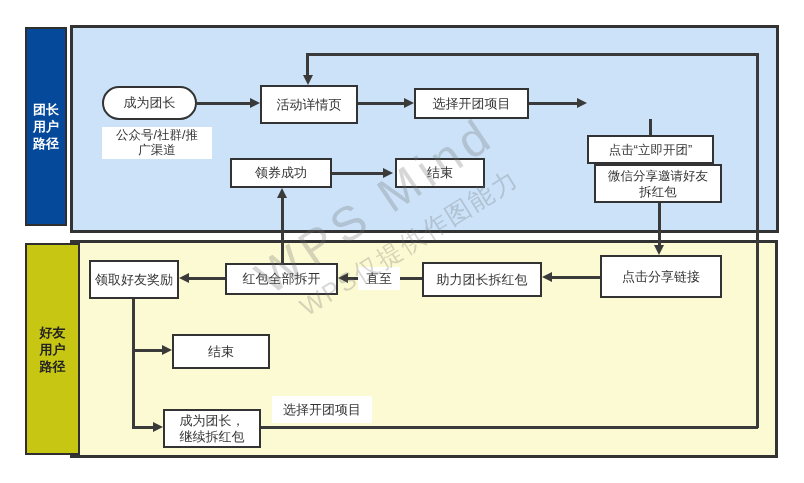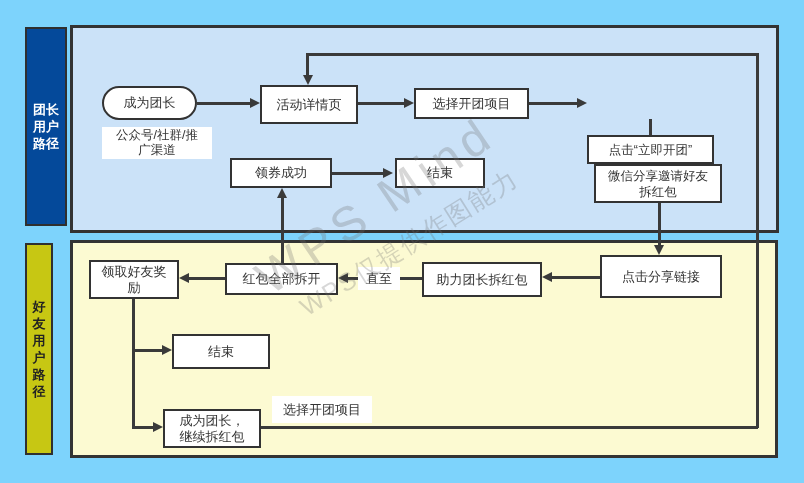--- a/index.html
+++ b/index.html
@@ -1,23 +1,23 @@
 <!DOCTYPE html>
 <html><head>
 <meta charset="utf-8">
 <style>
   html,body{margin:0;padding:0;background:#000;}
-  .canvas{position:relative;width:804px;height:483px;background:#7dd3fc;overflow:hidden;
+  .canvas{position:relative;width:804px;height:483px;background:#ffffff;overflow:hidden;
           font-family:"Liberation Sans",sans-serif;color:#333;}
   .lane-head{position:absolute;box-sizing:border-box;border:2px solid #2f2f2f;
              display:flex;align-items:center;justify-content:center;text-align:center;
              font-size:13px;font-weight:bold;line-height:17px;z-index:2;}
   .lane-head .lh-text{width:30px;word-break:break-all;}
   .head-leader{left:25px;top:27px;width:42px;height:199px;background:#04499a;color:#fff;}
-  .head-friend{left:25px;top:243px;width:28px;height:212px;background:#c7c713;color:#222;}
+  .head-friend{left:25px;top:243px;width:55px;height:212px;background:#c7c713;color:#222;}
   .lane-body{position:absolute;box-sizing:border-box;border:3px solid #333;z-index:0;}
   .body-leader{left:70px;top:25px;width:709px;height:208px;background:#cbe2f8;}
   .body-friend{left:70px;top:240px;width:708px;height:218px;background:#fcfad2;}
   .node{position:absolute;box-sizing:border-box;background:#fff;border:2px solid #333;
         display:flex;align-items:center;justify-content:center;text-align:center;
         font-size:13px;line-height:16px;z-index:3;word-break:break-all;}
   .plain{position:absolute;box-sizing:border-box;background:#fff;border:none;
          display:flex;align-items:center;justify-content:center;text-align:center;
          font-size:12.5px;line-height:15px;z-index:3;word-break:break-all;}
   .stadium{border-radius:17px;border-width:2.5px;}
@@ -95,21 +95,21 @@
 
   <div class="node stadium" style="left:102px;top:86px;width:95px;height:34px;">成为团长</div>
   <div class="plain" style="left:102px;top:127px;width:110px;height:32px;padding:0 9px;">公众号/社群/推广渠道</div>
   <div class="node" style="left:260px;top:85px;width:98px;height:39px;">活动详情页</div>
   <div class="node" style="left:414px;top:88px;width:115px;height:31px;">选择开团项目</div>
   <div class="node" style="left:587px;top:90px;width:127px;height:29px;font-size:12.5px;margin-top:45px;">点击“立即开团”</div>
   <div class="node" style="left:230px;top:158px;width:102px;height:30px;">领券成功</div>
   <div class="node" style="left:395px;top:158px;width:90px;height:30px;">结束</div>
   <div class="node" style="left:594px;top:164px;width:128px;height:39px;padding:0 6px;font-size:12.5px;">微信分享邀请好友拆红包</div>
 
-  <div class="node" style="left:89px;top:260px;width:90px;height:39px;padding:0 10px;">领取好友奖励</div>
+  <div class="node" style="left:89px;top:260px;width:90px;height:39px;padding:0 4px;">领取好友奖励</div>
   <div class="node" style="left:225px;top:263px;width:113px;height:32px;">红包全部拆开</div>
   <div class="plain" style="left:358px;top:267px;width:42px;height:23px;font-size:13px;">直至</div>
   <div class="node" style="left:422px;top:262px;width:120px;height:35px;">助力团长拆红包</div>
   <div class="node" style="left:600px;top:255px;width:122px;height:43px;">点击分享链接</div>
   <div class="node" style="left:172px;top:334px;width:98px;height:35px;">结束</div>
   <div class="node" style="left:163px;top:409px;width:98px;height:39px;padding:0 12px;">成为团长，继续拆红包</div>
   <div class="plain" style="left:272px;top:396px;width:100px;height:27px;font-size:13px;">选择开团项目</div>
 
   <div class="wm wm-brand">WPS Mind</div>
   <div class="wm wm-note">WPS仅提供作图能力</div>

